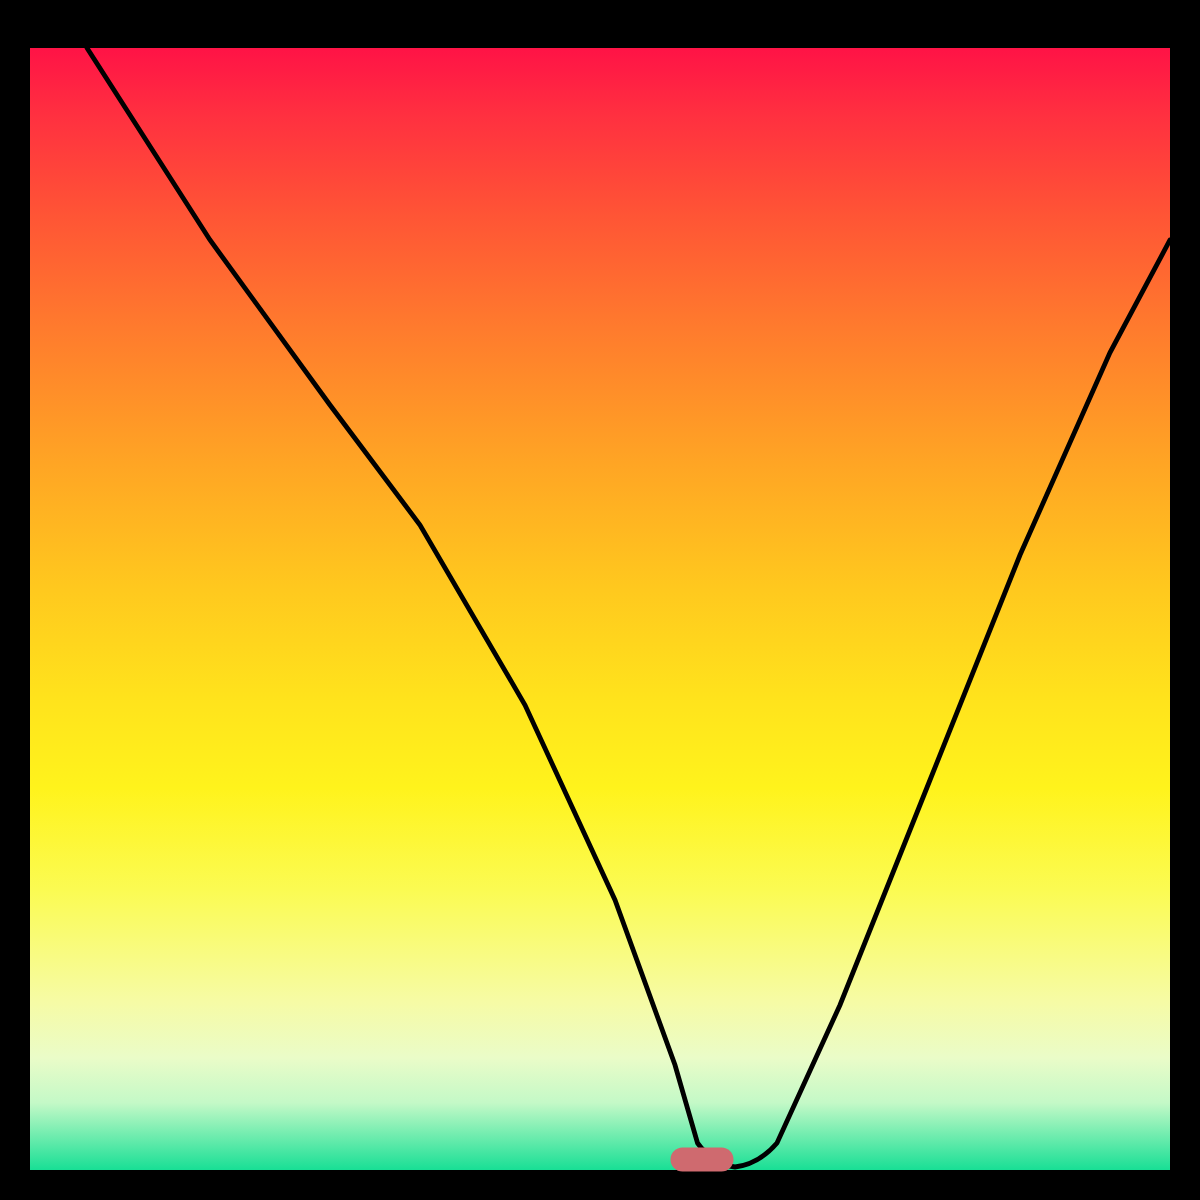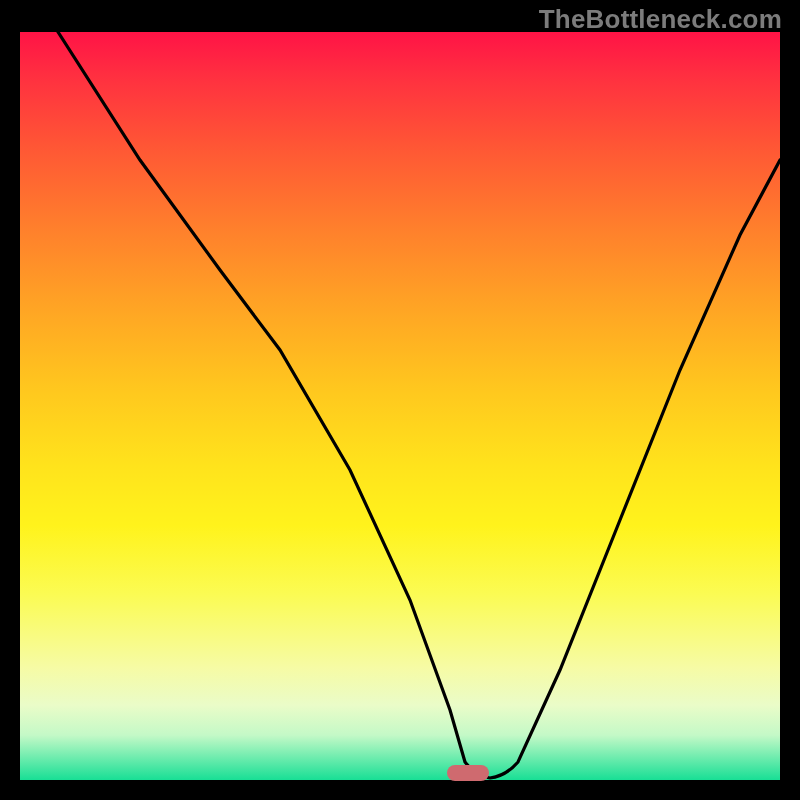--- a/index.html
+++ b/index.html
@@ -59,21 +59,20 @@
     background: #cf6a6f;
     bottom: -1px;   
     left: 448px;    
     transform: translateX(-50%);
   }
 </style>
 </head>
 <body>
 
 <div class="frame">
-  <div class="watermark">TheBottleneck.com</div>
 
   <div class="plot">
     <svg class="curve" viewBox="0 0 760 748" preserveAspectRatio="none">
       <path d="M 38 0
                L 120 128
                L 200 238
                Q 230 278 260 318
                L 330 438
                L 390 568
                L 430 678

